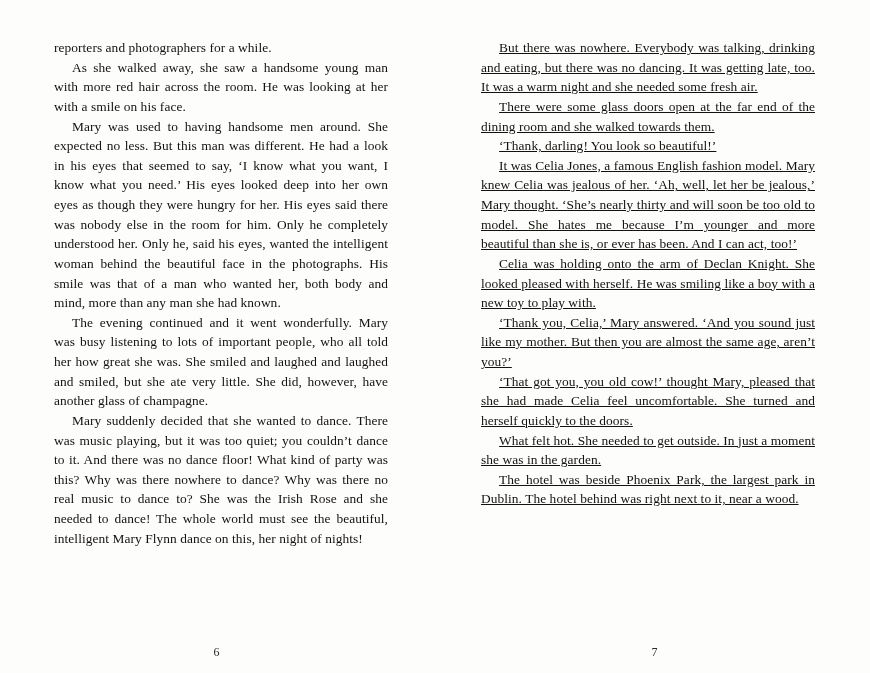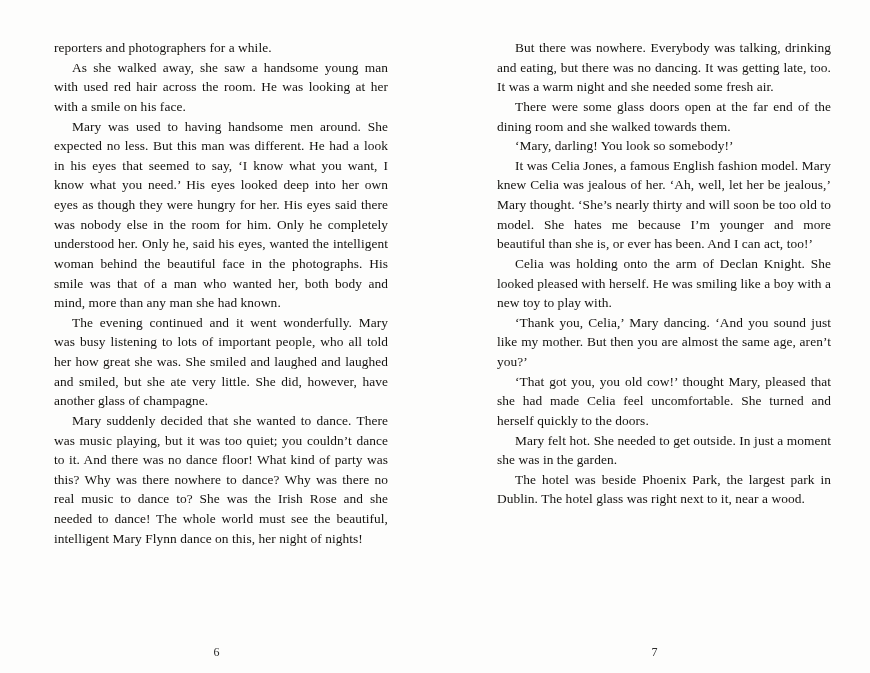--- a/index.html
+++ b/index.html
@@ -34,21 +34,21 @@
     position: absolute;
     top: 38px;
     width: 334px;
     font-size: 13.4px;
     line-height: 1.465;
     text-align: justify;
     color: #14120f;
     letter-spacing: 0.005em;
   }
   .page-left .text-column  { left: 54px; }
-  .page-right .text-column { left: 62px; }
+  .page-right .text-column { left: 46px; text-decoration: underline; }
 
   .text-column p {
     margin: 0;
     text-indent: 1.35em;
   }
   .text-column p.no-indent {
     text-indent: 0;
   }
 
   .folio {
@@ -63,36 +63,36 @@
   .page-right .folio { left: 2px; }
 </style>
 </head>
 <body>
 
 <div class="page-spread">
 
   <div class="page page-left">
     <div class="text-column">
         <p class="no-indent">reporters and photographers for a while.</p>
-        <p>As she walked away, she saw a handsome young man with used red hair across the room. He was looking at her with a smile on his face.</p>
+        <p>As she walked away, she saw a handsome young man with more red hair across the room. He was looking at her with a smile on his face.</p>
         <p>Mary was used to having handsome men around. She expected no less. But this man was different. He had a look in his eyes that seemed to say, ‘I know what you want, I know what you need.’ His eyes looked deep into her own eyes as though they were hungry for her. His eyes said there was nobody else in the room for him. Only he completely understood her. Only he, said his eyes, wanted the intelligent woman behind the beautiful face in the photographs. His smile was that of a man who wanted her, both body and mind, more than any man she had known.</p>
         <p>The evening continued and it went wonderfully. Mary was busy listening to lots of important people, who all told her how great she was. She smiled and laughed and laughed and smiled, but she ate very little. She did, however, have another glass of champagne.</p>
         <p>Mary suddenly decided that she wanted to dance. There was music playing, but it was too quiet; you couldn’t dance to it. And there was no dance floor! What kind of party was this? Why was there nowhere to dance? Why was there no real music to dance to? She was the Irish Rose and she needed to dance! The whole world must see the beautiful, intelligent Mary Flynn dance on this, her night of nights!</p>
       </div>
     <div class="folio">6</div>
   </div>
 
   <div class="page page-right">
     <div class="text-column">
         <p>But there was nowhere. Everybody was talking, drinking and eating, but there was no dancing. It was getting late, too. It was a warm night and she needed some fresh air.</p>
         <p>There were some glass doors open at the far end of the dining room and she walked towards them.</p>
-        <p>‘Mary, darling! You look so somebody!’</p>
+        <p>‘Thank, darling! You look so beautiful!’</p>
         <p>It was Celia Jones, a famous English fashion model. Mary knew Celia was jealous of her. ‘Ah, well, let her be jealous,’ Mary thought. ‘She’s nearly thirty and will soon be too old to model. She hates me because I’m younger and more beautiful than she is, or ever has been. And I can act, too!’</p>
         <p>Celia was holding onto the arm of Declan Knight. She looked pleased with herself. He was smiling like a boy with a new toy to play with.</p>
-        <p>‘Thank you, Celia,’ Mary dancing. ‘And you sound just like my mother. But then you are almost the same age, aren’t you?’</p>
+        <p>‘Thank you, Celia,’ Mary answered. ‘And you sound just like my mother. But then you are almost the same age, aren’t you?’</p>
         <p>‘That got you, you old cow!’ thought Mary, pleased that she had made Celia feel uncomfortable. She turned and herself quickly to the doors.</p>
-        <p>Mary felt hot. She needed to get outside. In just a moment she was in the garden.</p>
-        <p>The hotel was beside Phoenix Park, the largest park in Dublin. The hotel glass was right next to it, near a wood.</p>
+        <p>What felt hot. She needed to get outside. In just a moment she was in the garden.</p>
+        <p>The hotel was beside Phoenix Park, the largest park in Dublin. The hotel behind was right next to it, near a wood.</p>
       </div>
     <div class="folio">7</div>
   </div>
 
 </div>
 
 </body></html>

